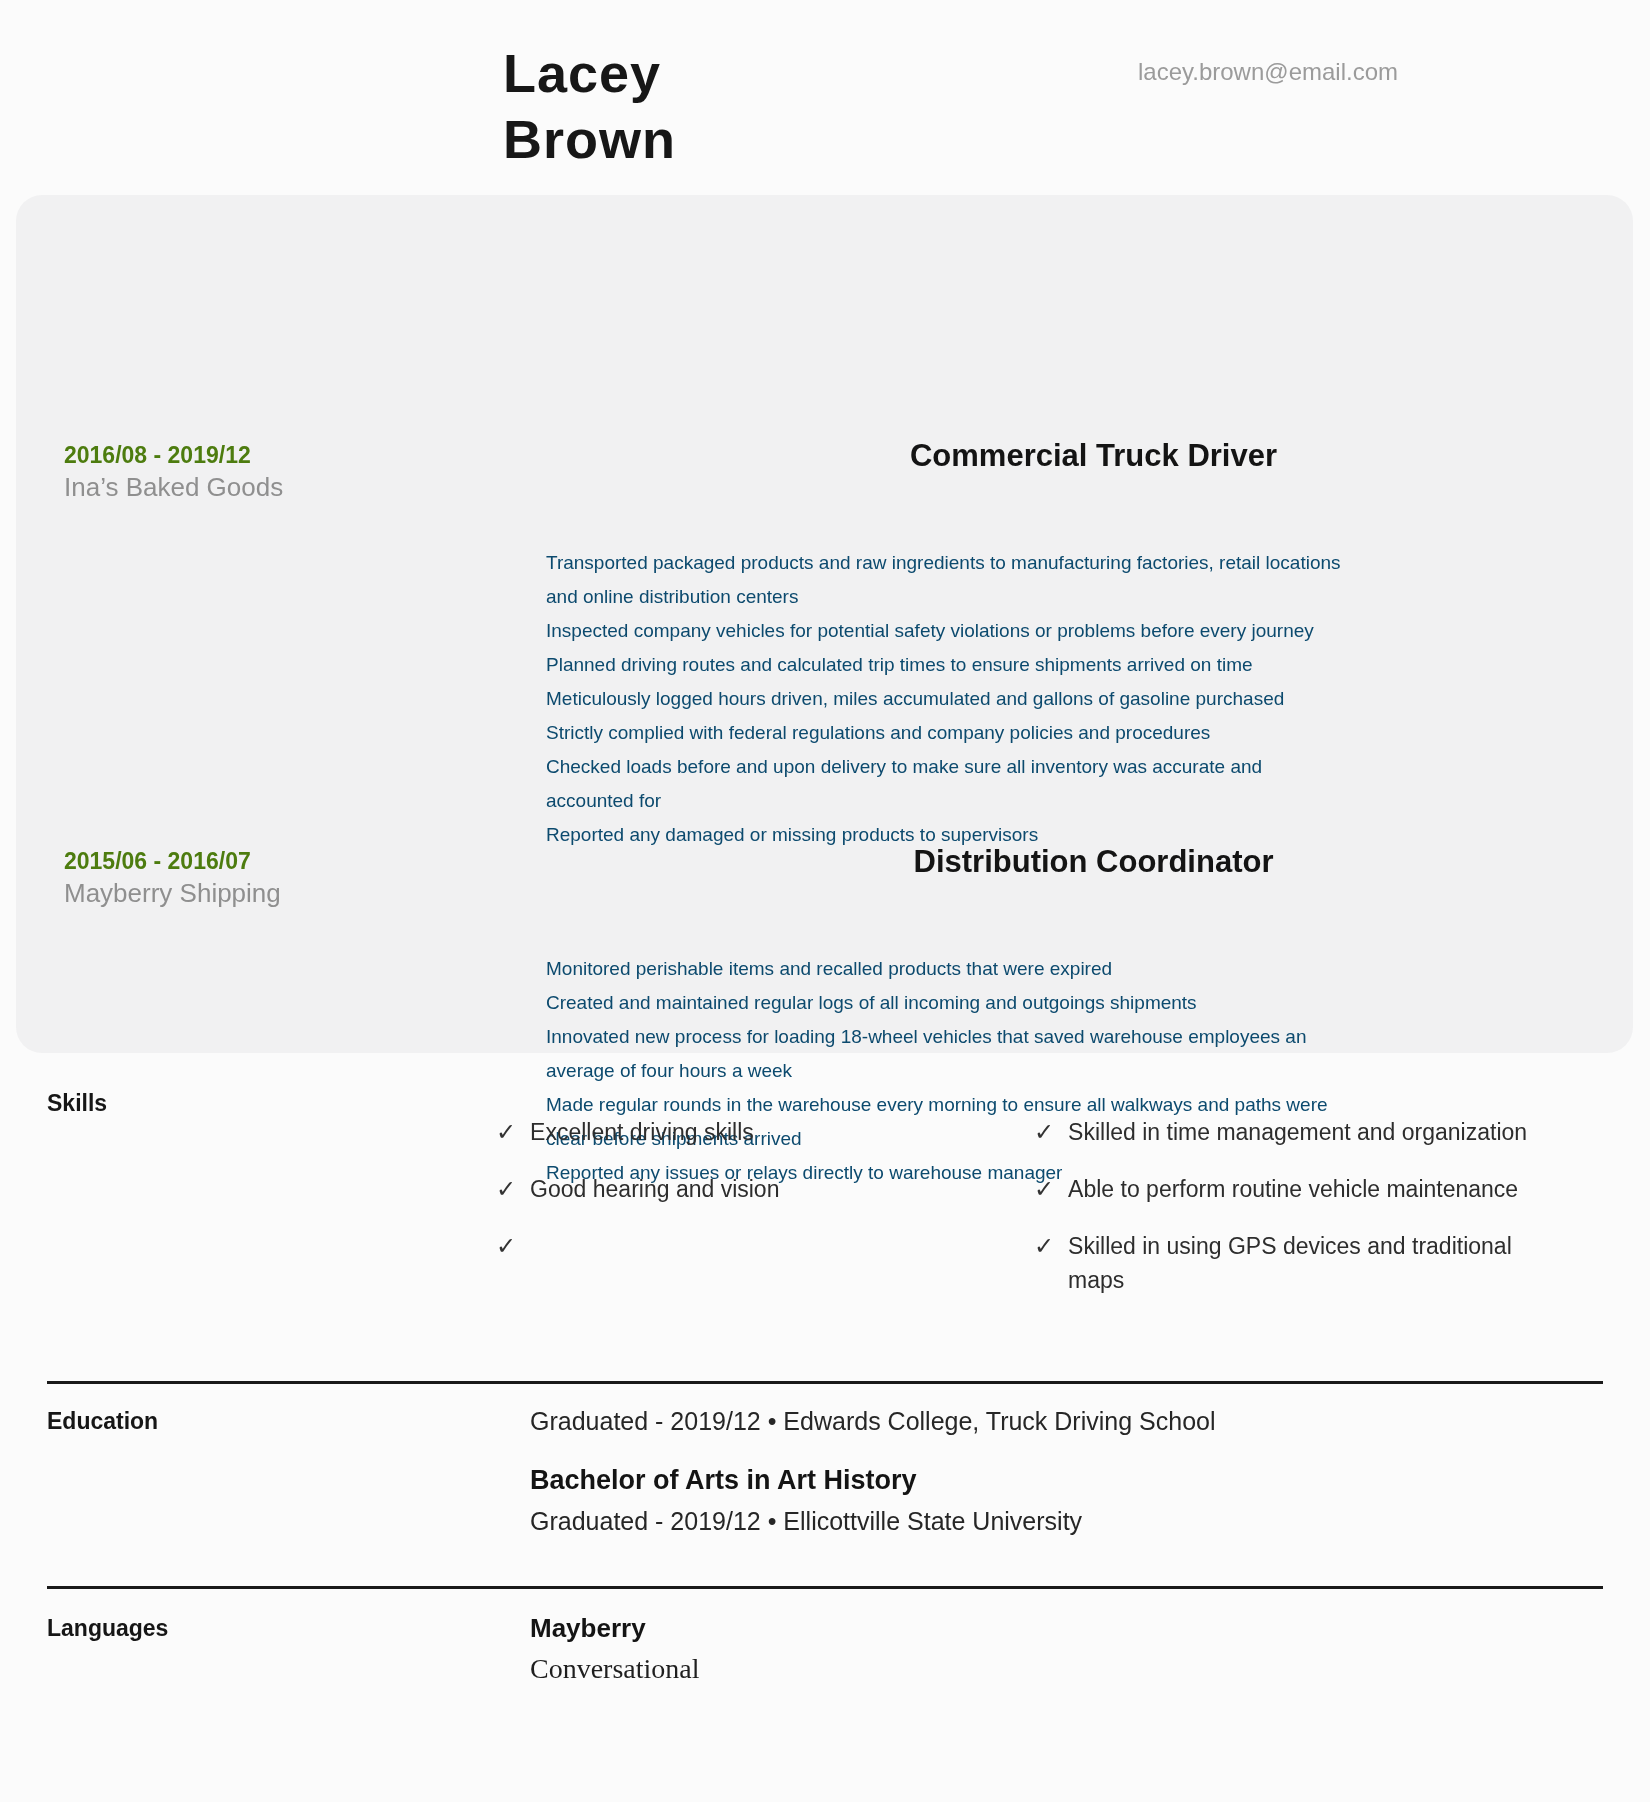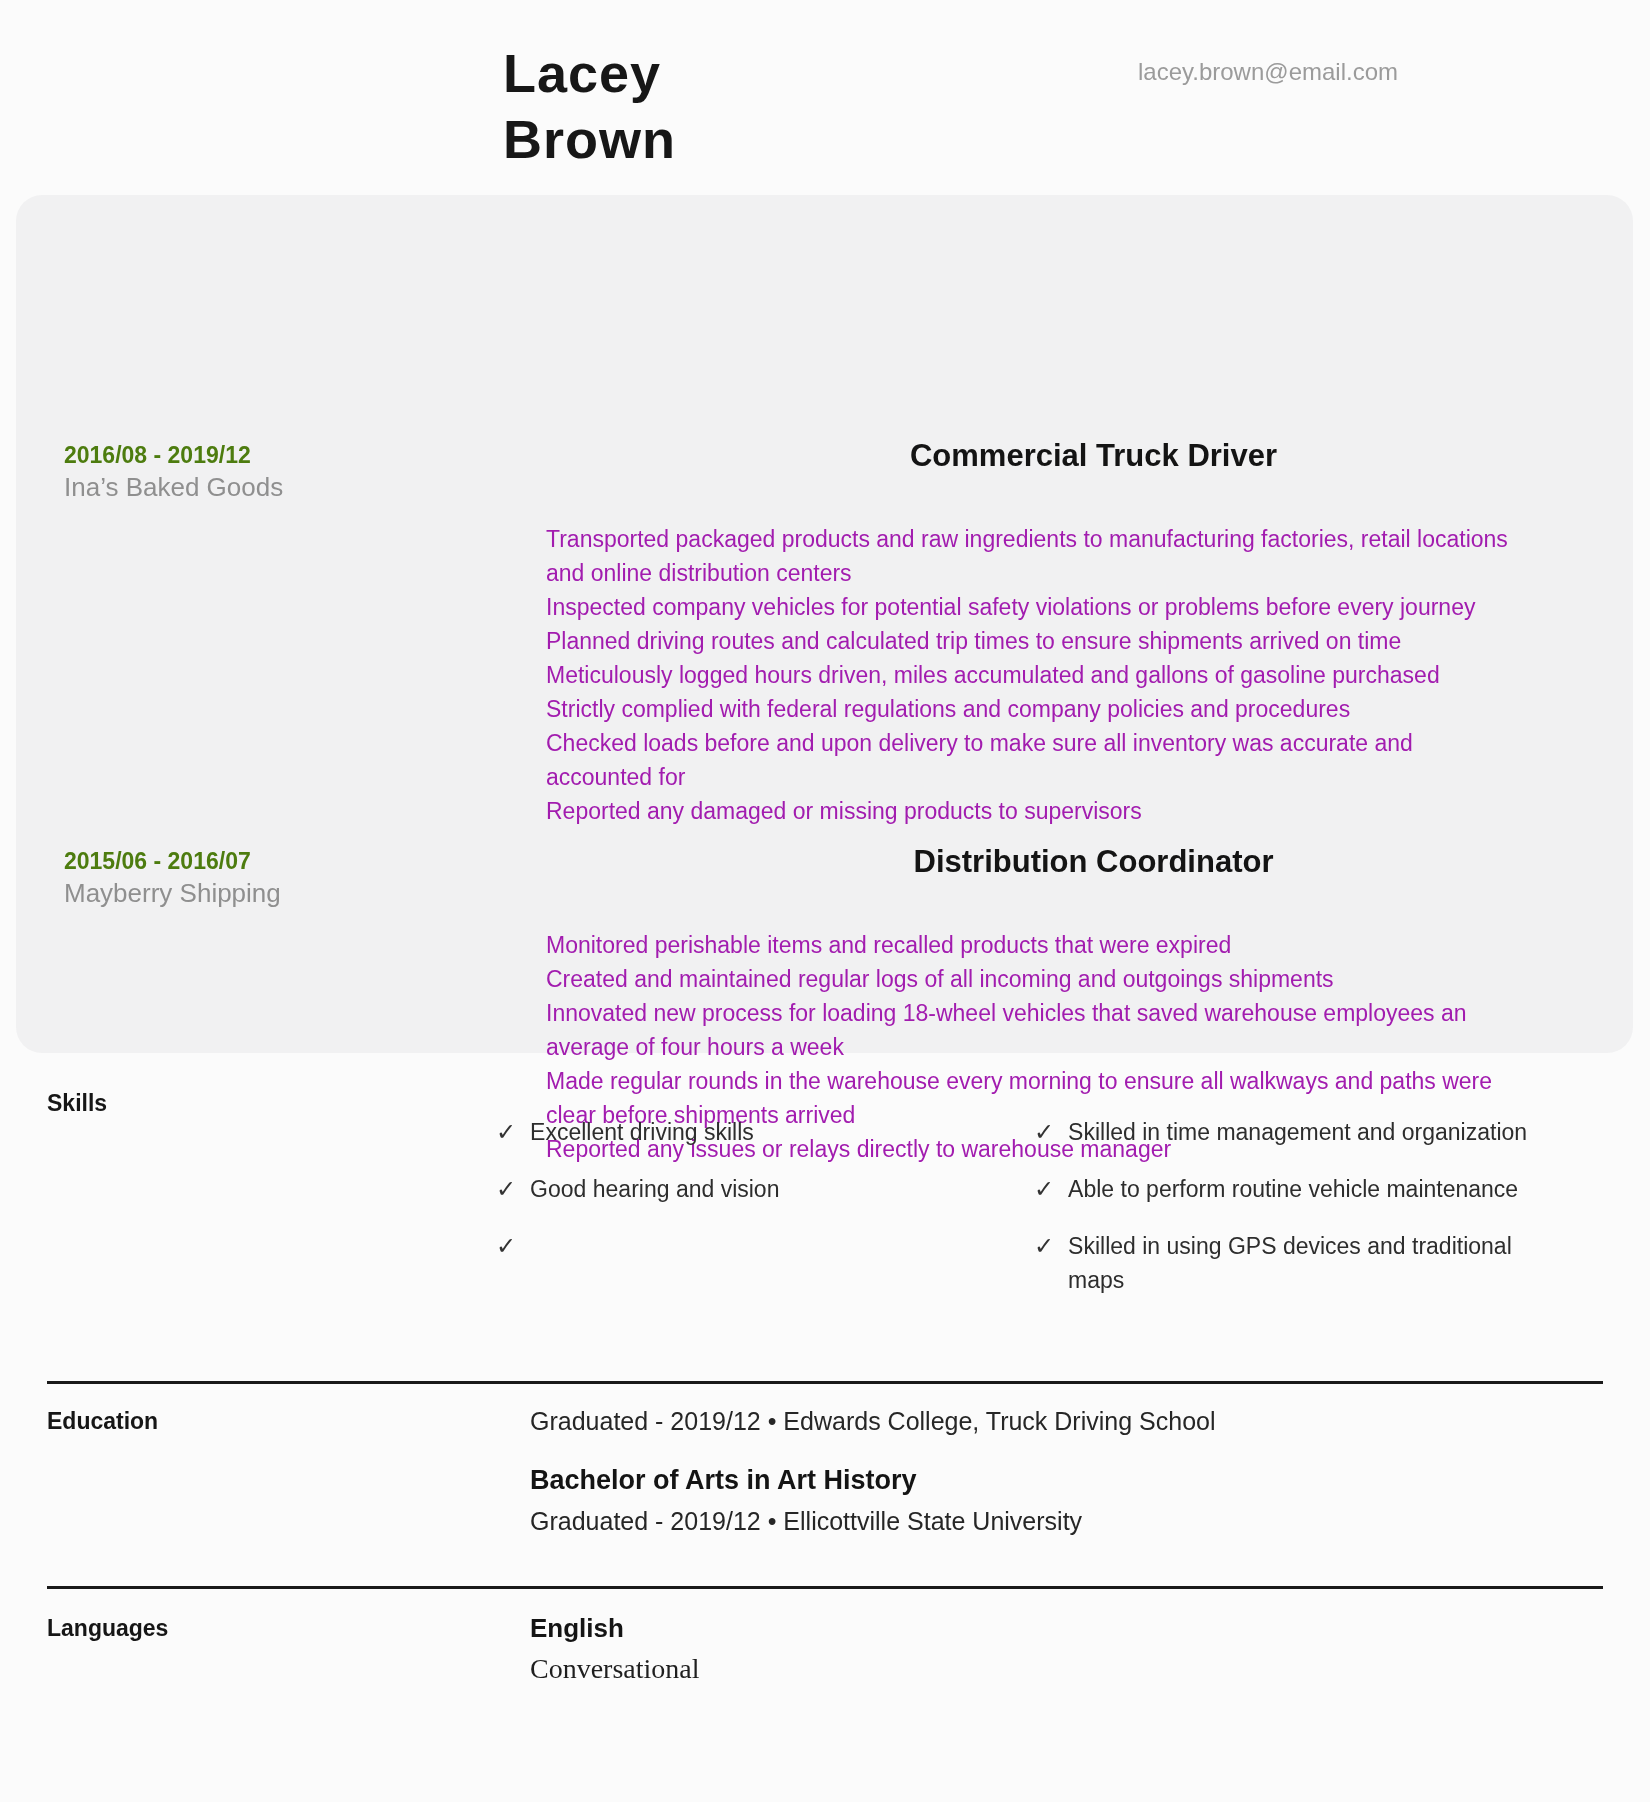--- a/index.html
+++ b/index.html
@@ -16,21 +16,21 @@
   
   .card{position:absolute;left:16px;top:195px;width:1617px;height:858px;
         background:#f1f1f2;border-radius:26px;}
   .job-side{position:absolute;left:48px;width:430px;}
   #job-side-0{top:244px;} #job-side-1{top:650px;}
   .job-date{font-size:23px;font-weight:700;color:#4d7c0f;line-height:32px;}
   .job-company{font-size:26px;color:#8f8f8f;line-height:32px;}
   .job-main{position:absolute;left:530px;width:1095px;}
   #job-main-0{top:241px;} #job-main-1{top:647px;}
   .job-title{font-size:31px;font-weight:700;color:#141414;line-height:40px;text-align:center;}
-  .bullets{margin-top:46px;font-size:23px;line-height:34px;color:#a21caf;}
+  .bullets{margin-top:70px;font-size:19px;line-height:34px;color:#0c4a6e;}
   .bullet{white-space:pre-line;}
 
   
   .section-label{position:absolute;left:47px;font-size:23px;font-weight:700;color:#161616;line-height:30px;}
   #skills-label{top:1088px;}
   .skills-col{position:absolute;top:1115px;display:flex;flex-direction:column;gap:23px;}
   #skills-left{left:496px;width:550px;}
   #skills-right{left:1034px;width:580px;}
   .skill-item{display:flex;gap:14px;font-size:23px;line-height:34px;color:#2d2d2d;}
   .check{flex:0 0 auto;font-size:24px;color:#333;}
@@ -134,16 +134,16 @@
   <div class="divider" id="divider-1"></div>
 
   <div class="section-label" id="education-label">Education</div>
   <div class="edu-meta" id="edu-meta-0">Graduated - 2019/12 • Edwards College, Truck Driving School</div>
   <div id="edu-degree">Bachelor of Arts in Art History</div>
   <div class="edu-meta" id="edu-meta-1">Graduated - 2019/12 • Ellicottville State University</div>
 
   <div class="divider" id="divider-2"></div>
 
   <div class="section-label" id="languages-label">Languages</div>
-  <div id="language-name">English</div>
+  <div id="language-name">Mayberry</div>
   <div id="language-level">Conversational</div>
 
 </div>
 
 </body></html>

